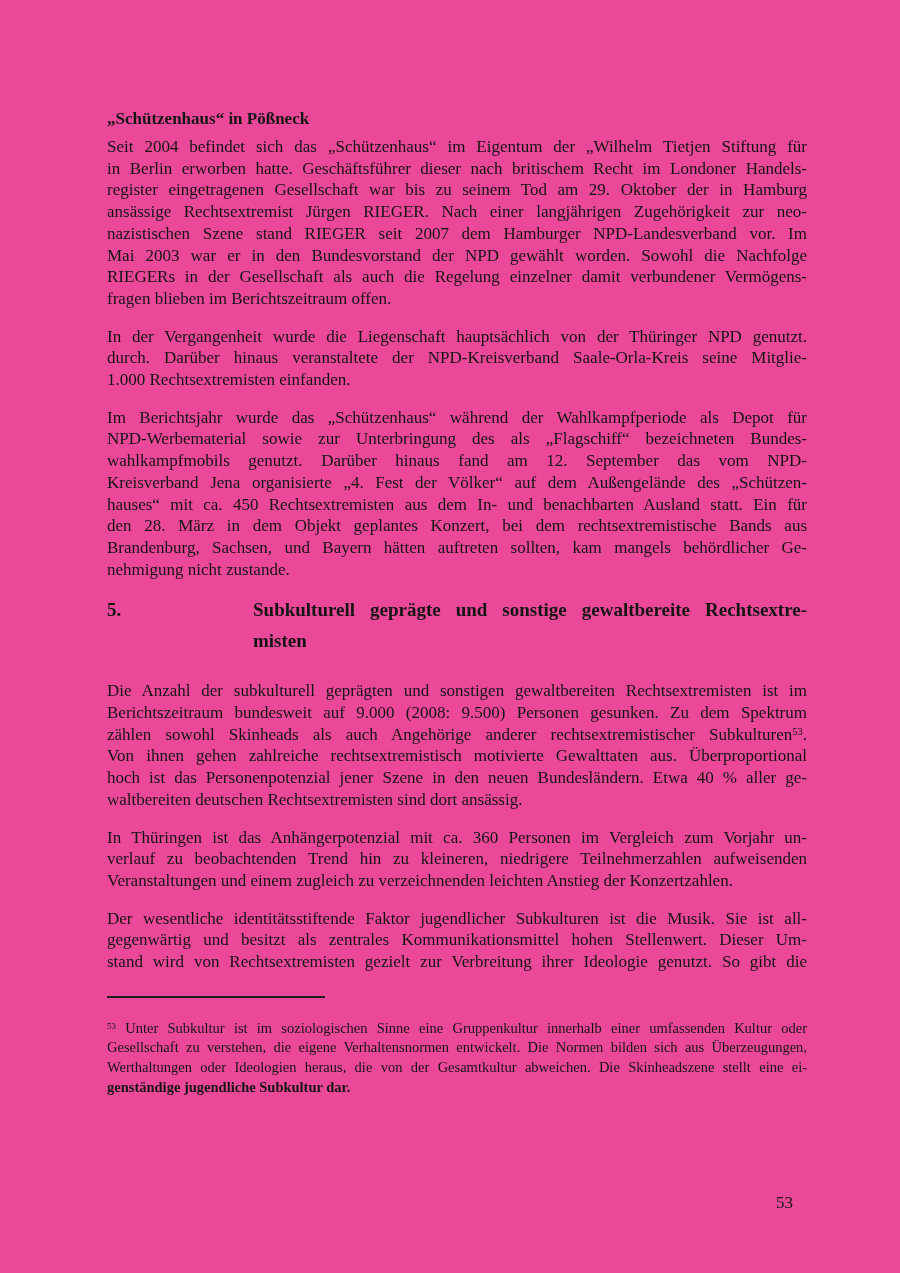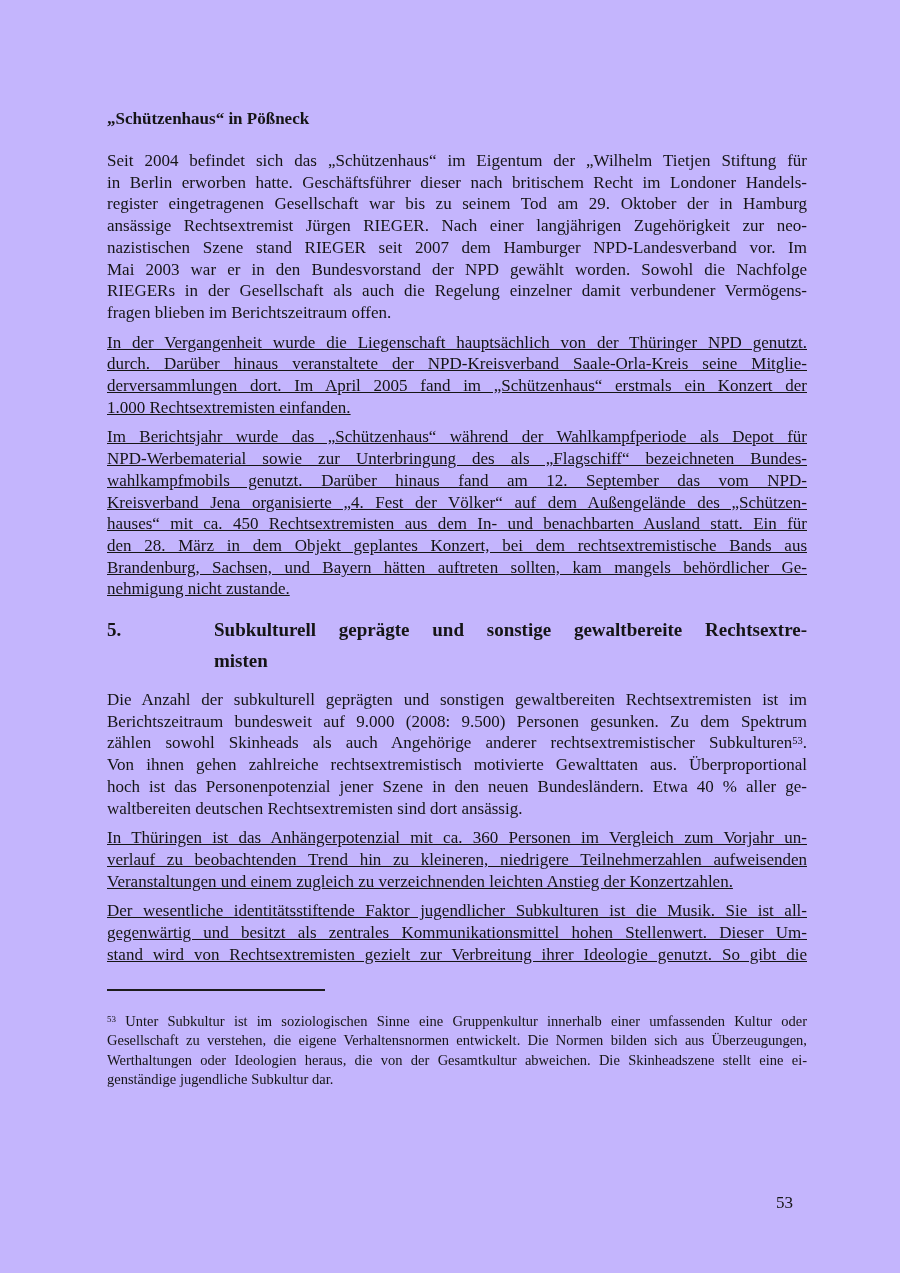--- a/index.html
+++ b/index.html
@@ -4,21 +4,21 @@
 <style>
   html, body {
     margin: 0;
     padding: 0;
     background: #ffffff;
   }
   .page {
     position: relative;
     width: 900px;
     height: 1273px;
-    background: #c4b5fd;
+    background: #ec4899;
     box-sizing: border-box;
     padding: 108px 93px 8px 107px;
     color: #151515;
     font-family: "Liberation Serif", "DejaVu Serif", serif;
     font-size: 17px;
     overflow: hidden;
   }
   .doc-title {
     font-weight: bold;
     font-size: 17px;
@@ -26,39 +26,40 @@
     height: 22px;
   }
   .para .tline {
     line-height: 21.7px;
     text-align: justify;
     text-align-last: justify;
   }
   .para .tline.tline-last {
     text-align-last: left;
   }
-  .mt20 { margin-top: 20px; }
-  .mt16 { margin-top: 8px; text-decoration: underline; }
+  .mt20 { margin-top: 6px; }
+  .mt16 { margin-top: 16px; }
   .mt14 { margin-top: 14px; }
-  .mt13 { margin-top: 13px; }
+  .mt13 { margin-top: 24px; }
   .mt23 { margin-top: 23px; }
   .mt7  { margin-top: 21px; }
   .section-heading {
     display: flex;
     font-weight: bold;
     font-size: 19px;
   }
   .h-num {
     width: 107px;
     flex: 0 0 107px;
     line-height: 31px;
   }
   .h-text {
     flex: 1 1 auto;
     min-width: 0;
+    margin-left: 39px;
   }
   .h-text .tline {
     line-height: 31px;
     text-align: justify;
     text-align-last: justify;
   }
   .h-text .tline.tline-last {
     text-align-last: left;
   }
   .fn-rule {
@@ -69,20 +70,21 @@
   .footnote {
     font-size: 14.5px;
   }
   .footnote .tline {
     line-height: 19.6px;
     text-align: justify;
     text-align-last: justify;
   }
   .footnote .tline.tline-last {
     text-align-last: left;
+    font-weight: bold;
   }
   sup {
     font-size: 0.62em;
     line-height: 0;
     vertical-align: baseline;
     position: relative;
     top: -0.42em;
   }
   .page-number {
     position: absolute;
@@ -106,21 +108,20 @@
       <div class="tline">ansässige Rechtsextremist Jürgen RIEGER. Nach einer langjährigen Zugehörigkeit zur neo-</div>
       <div class="tline">nazistischen Szene stand RIEGER seit 2007 dem Hamburger NPD-Landesverband vor. Im</div>
       <div class="tline">Mai 2003 war er in den Bundesvorstand der NPD gewählt worden. Sowohl die Nachfolge</div>
       <div class="tline">RIEGERs in der Gesellschaft als auch die Regelung einzelner damit verbundener Vermögens-</div>
       <div class="tline tline-last">fragen blieben im Berichtszeitraum offen.</div>
     </div>
 
   <div class="para mt16">
       <div class="tline">In der Vergangenheit wurde die Liegenschaft hauptsächlich von der Thüringer NPD genutzt.</div>
       <div class="tline">durch. Darüber hinaus veranstaltete der NPD-Kreisverband Saale-Orla-Kreis seine Mitglie-</div>
-      <div class="tline">derversammlungen dort. Im April 2005 fand im „Schützenhaus“ erstmals ein Konzert der</div>
       <div class="tline tline-last">1.000 Rechtsextremisten einfanden.</div>
     </div>
 
   <div class="para mt16">
       <div class="tline">Im Berichtsjahr wurde das „Schützenhaus“ während der Wahlkampfperiode als Depot für</div>
       <div class="tline">NPD-Werbematerial sowie zur Unterbringung des als „Flagschiff“ bezeichneten Bundes-</div>
       <div class="tline">wahlkampfmobils genutzt. Darüber hinaus fand am 12. September das vom NPD-</div>
       <div class="tline">Kreisverband Jena organisierte „4. Fest der Völker“ auf dem Außengelände des „Schützen-</div>
       <div class="tline">hauses“ mit ca. 450 Rechtsextremisten aus dem In- und benachbarten Ausland statt. Ein für</div>
       <div class="tline">den 28. März in dem Objekt geplantes Konzert, bei dem rechtsextremistische Bands aus</div>

